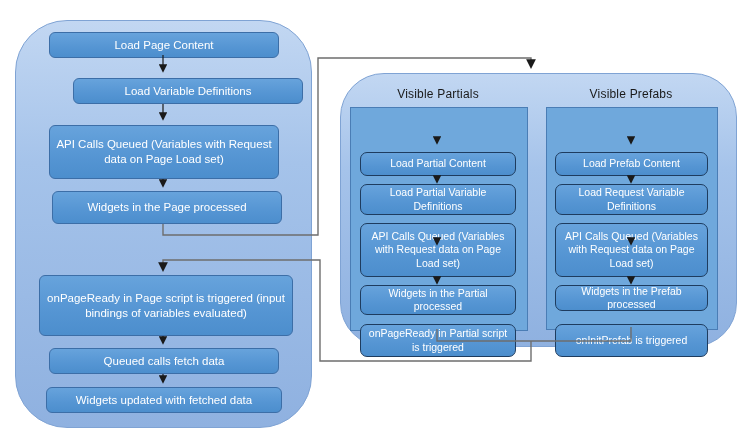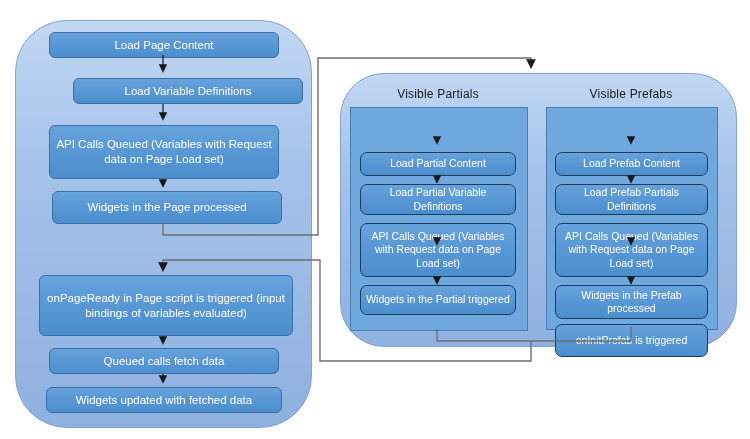--- a/index.html
+++ b/index.html
@@ -55,26 +55,27 @@
 
     <div class="col-title" style="left:9px;top:11px;width:176px;">Visible Partials</div>
     <div class="col-title" style="left:205px;top:11px;width:170px;">Visible Prefabs</div>
 
     <div class="panel" style="left:9px;top:33px;width:176px;height:222px;"></div>
     <div class="panel" style="left:205px;top:33px;width:170px;height:221px;"></div>
 
     <div class="box inner" style="left:19px;top:42px;width:156px;height:24px;">Load Partial Content</div>
     <div class="box inner" style="left:19px;top:74px;width:156px;height:31px;">Load Partial Variable Definitions</div>
     <div class="box inner" style="left:19px;top:113px;width:156px;height:54px;">API Calls Queued (Variables with Request data on Page Load set)</div>
-    <div class="box inner" style="left:19px;top:175px;width:156px;height:30px;">Widgets in the Partial triggered</div>
+    <div class="box inner" style="left:19px;top:175px;width:156px;height:30px;">Widgets in the Partial processed</div>
+    <div class="box inner" style="left:19px;top:214px;width:156px;height:33px;">onPageReady in Partial script  is triggered</div>
 
     <div class="box inner" style="left:214px;top:42px;width:153px;height:24px;">Load Prefab Content</div>
-    <div class="box inner" style="left:214px;top:74px;width:153px;height:31px;">Load Prefab Partials Definitions</div>
+    <div class="box inner" style="left:214px;top:74px;width:153px;height:31px;">Load Request Variable Definitions</div>
     <div class="box inner" style="left:214px;top:113px;width:153px;height:54px;">API Calls Queued (Variables with Request data on Page Load set)</div>
-    <div class="box inner" style="left:214px;top:175px;width:153px;height:34px;">Widgets in the Prefab processed</div>
+    <div class="box inner" style="left:214px;top:175px;width:153px;height:26px;">Widgets in the Prefab processed</div>
     <div class="box inner" style="left:214px;top:214px;width:153px;height:33px;">onInitPrefab is triggered</div>
   </div>
 
   <svg class="connectors" width="750" height="439" viewBox="0 0 750 439">
     <defs>
       <marker id="arw" markerWidth="7" markerHeight="7" refX="5.6" refY="3.5" orient="auto">
         <path d="M0,0 L7,3.5 L0,7 Z" fill="#1a1a1a"></path>
       </marker>
     </defs>
 

